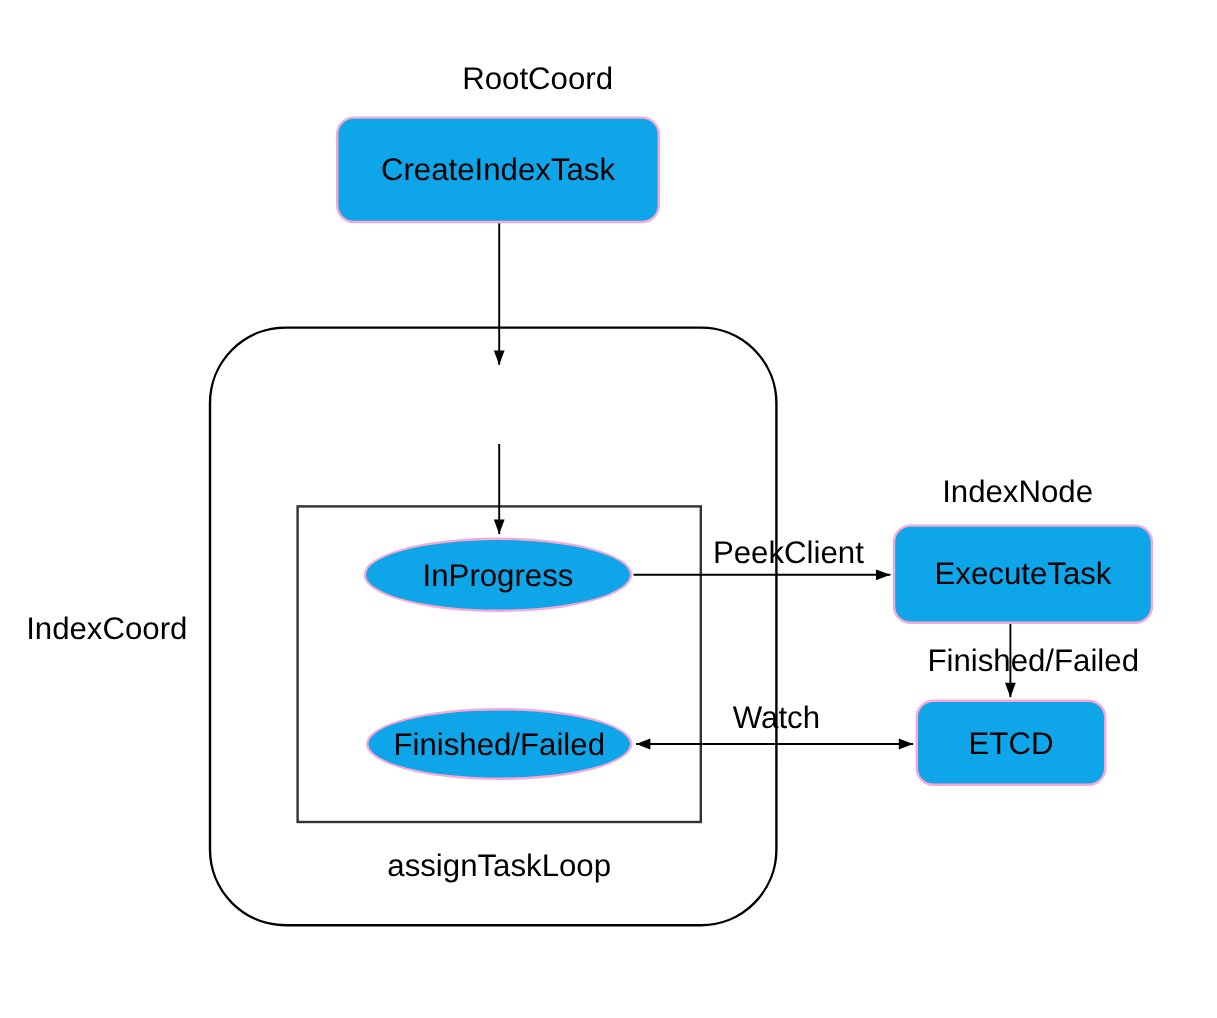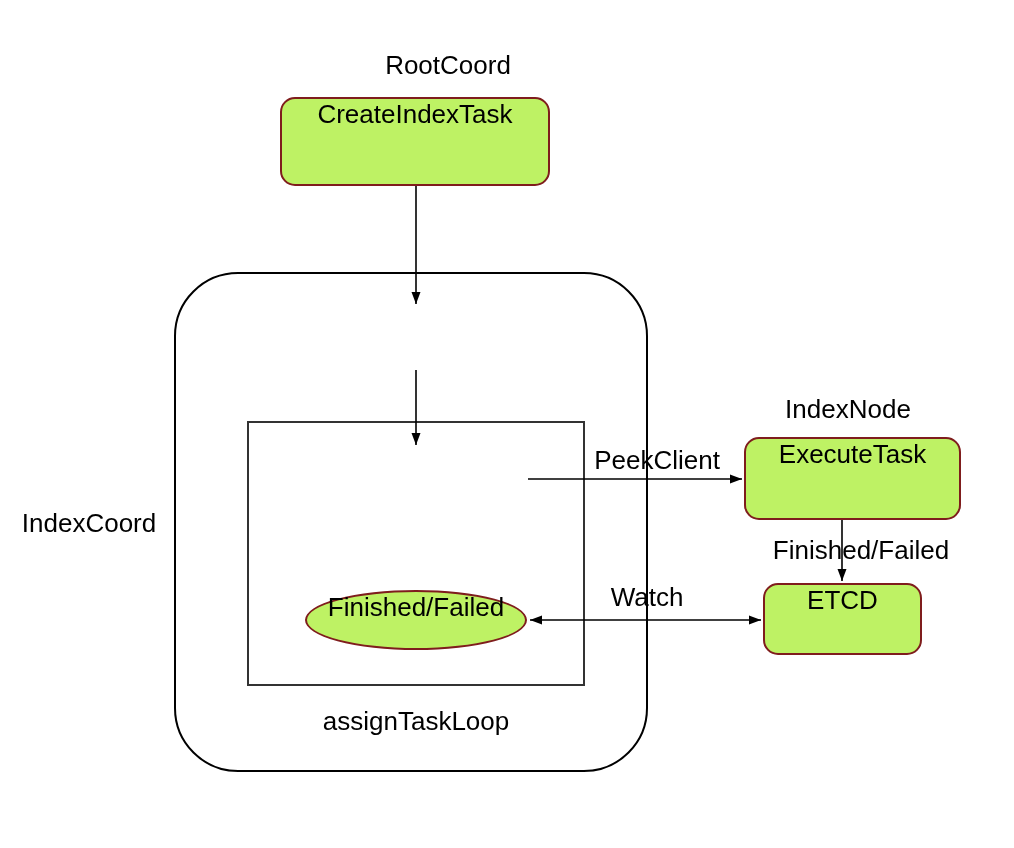--- a/index.html
+++ b/index.html
@@ -43,24 +43,24 @@
     left: 0;
     top: 0;
     width: 1014px;
     height: 848px;
     pointer-events: none;
   }
   
   .node {
     position: absolute;
     display: flex;
-    align-items: flex-start;
+    align-items: center;
     justify-content: center;
-    background: #bef264;
-    border: 2px solid #7f1d1d;
+    background: #0ea5e9;
+    border: 2px solid #f9a8d4;
     box-sizing: border-box;
     text-align: center;
     white-space: nowrap;
   }
   .node.rounded { border-radius: 15px; }
   .node.ellipse { border-radius: 50%; }
 
   .node-create  { left: 280px; top:  97px; width: 270px; height: 89px; }
   .node-execute { left: 744px; top: 437px; width: 217px; height: 83px; }
   .node-etcd    { left: 763px; top: 583px; width: 159px; height: 72px; }
@@ -103,20 +103,23 @@
     <line x1="528" y1="479" x2="742" y2="479" stroke="#000000" stroke-width="1.6" marker-end="url(#arrowEnd)"></line>
     <line x1="842" y1="520" x2="842" y2="581" stroke="#000000" stroke-width="1.6" marker-end="url(#arrowEnd)"></line>
     <line x1="530" y1="620" x2="761" y2="620" stroke="#000000" stroke-width="1.6" marker-start="url(#arrowEnd)" marker-end="url(#arrowEnd)"></line>
   </svg>
 
   <div class="node rounded node-create">
     <span>CreateIndexTask</span>
   </div>
 
 
+  <div class="node ellipse node-inprogress">
+    <span>InProgress</span>
+  </div>
 
   <div class="node ellipse node-finished">
     <span>Finished/Failed</span>
   </div>
 
   <div class="node rounded node-execute">
     <span>ExecuteTask</span>
   </div>
 
   <div class="node rounded node-etcd">

